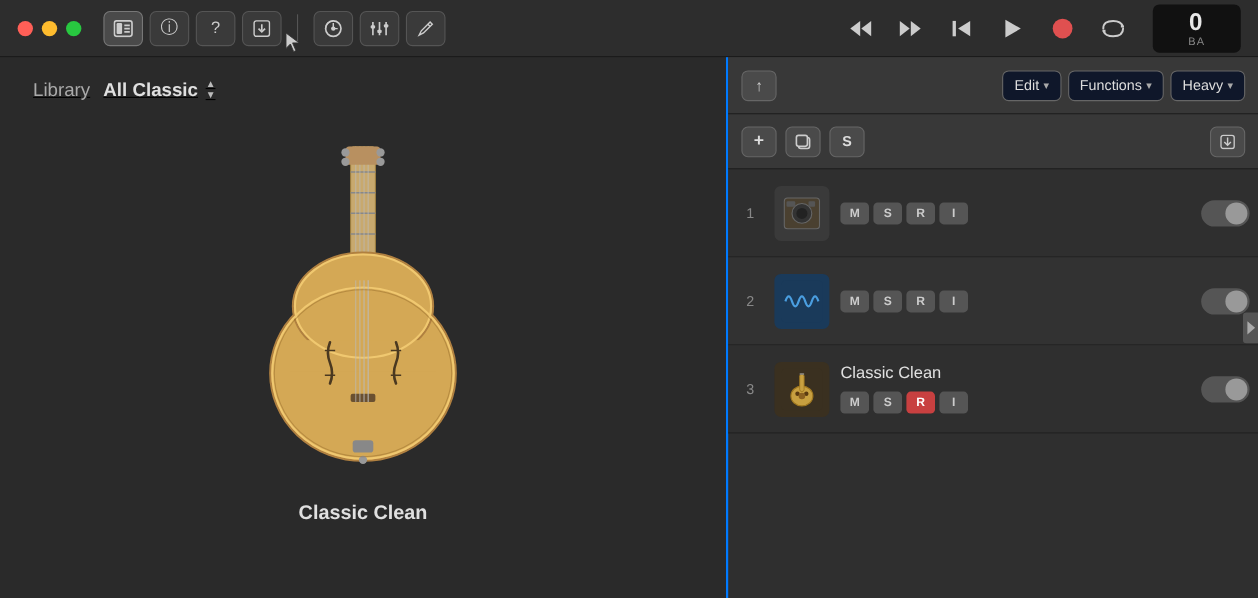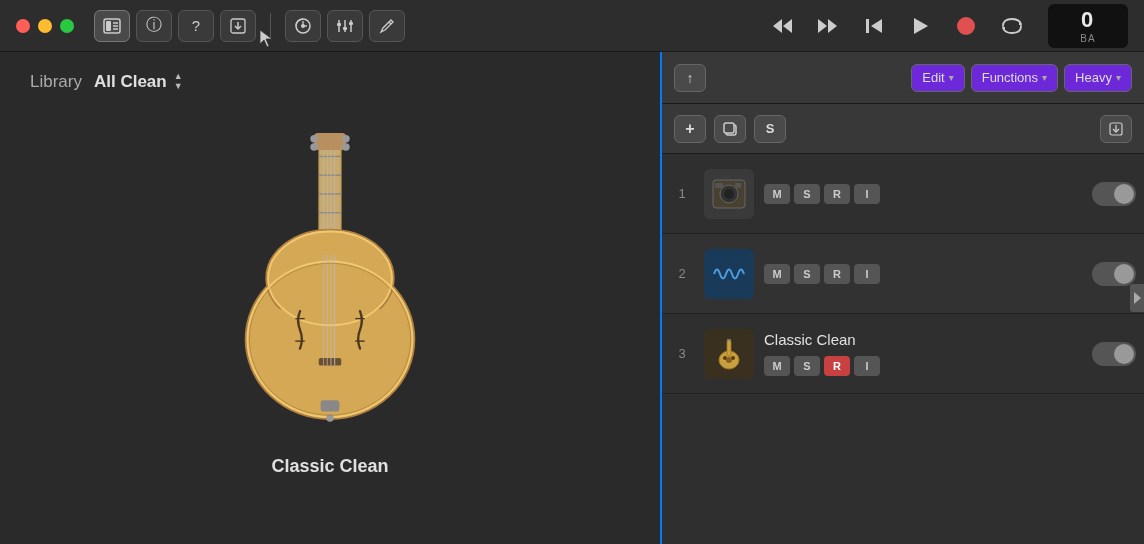--- a/index.html
+++ b/index.html
@@ -139,20 +139,21 @@
       flex-direction: column;
       align-items: center;
     }
 
     .library-header {
       width: 100%;
       padding: 20px 30px 16px;
       display: flex;
       align-items: center;
       gap: 12px;
+      text-decoration: underline;
     }
 
     .library-title {
       color: #aaa;
       font-size: 17px;
       font-weight: 500;
     }
 
     .all-sounds-btn {
       color: #e0e0e0;
@@ -213,21 +214,21 @@
       display: flex;
       align-items: center;
       justify-content: center;
       cursor: pointer;
       font-size: 14px;
     }
 
     .menu-btn {
       height: 28px;
       padding: 0 10px;
-      background: #6d28d9;
+      background: #0f172a;
       border: 1px solid #666;
       border-radius: 6px;
       color: #ddd;
       font-size: 13px;
       display: flex;
       align-items: center;
       gap: 4px;
       cursor: pointer;
     }
 
@@ -521,21 +522,21 @@
     </div>
   </div>
 </div>
 
 <div class="main-content">
 
   <div class="library-panel">
     <div class="library-header">
       <span class="library-title">Library</span>
       <button class="all-sounds-btn">
-        <span>All Clean</span>
+        <span>All Classic</span>
         <span style="display:inline-flex; flex-direction:column; font-size:9px; line-height:1.1; margin-left:3px; color:#bbb;">
           <span>▲</span>
             <span>▼</span>
         </span>
       </button>
     </div>
 
     <div class="guitar-image">
       <svg class="guitar-body" viewBox="0 0 240 320" xmlns="http://www.w3.org/2000/svg">
 

